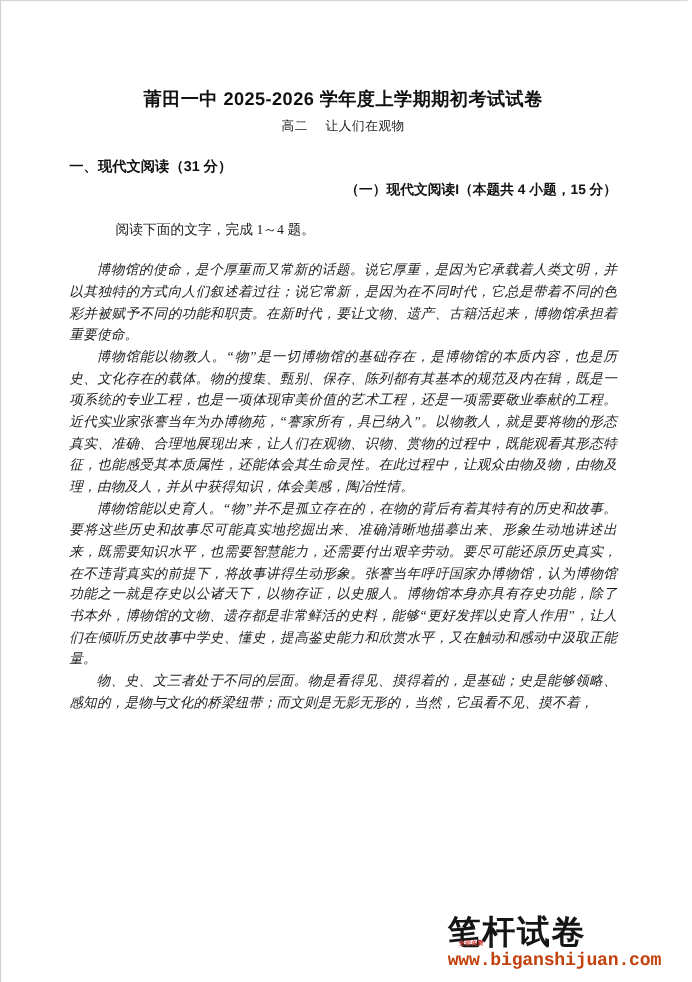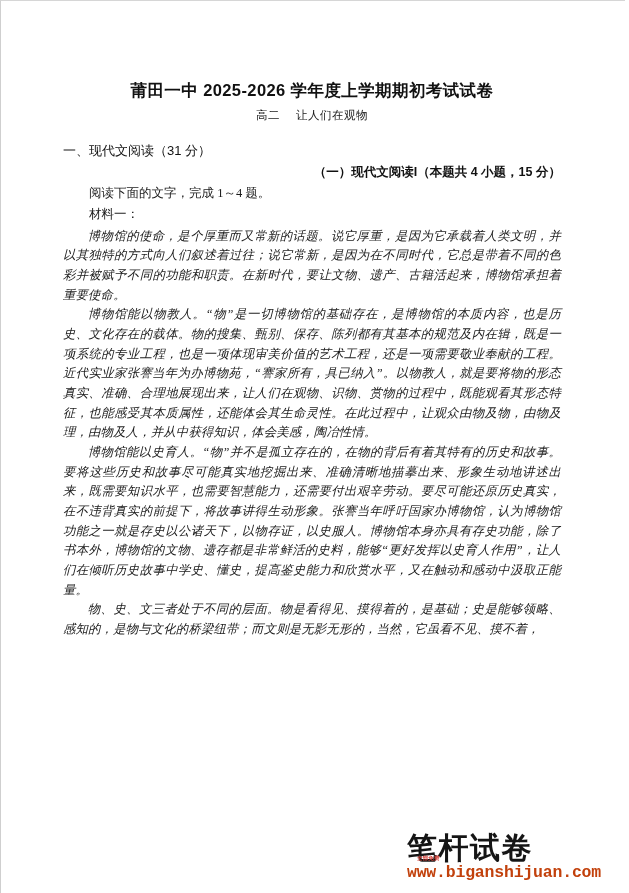--- a/index.html
+++ b/index.html
@@ -45,40 +45,40 @@
     line-height: 1.5;
     margin: 0 0 16px 0;
     color: #1a1a1a;
     letter-spacing: 0.5px;
   }
   .doc-subtitle .gap { display: inline-block; width: 16px; }
 
   
   .sec-h1 {
     font-family: "Liberation Sans", "DejaVu Sans", sans-serif;
-    font-weight: normal;
+    font-weight: bold;
     font-size: 13px;
     line-height: 1.62;
     margin: 7px 0 0 0;
     color: #111;
   }
   .sec-h2 {
     font-family: "Liberation Sans", "DejaVu Sans", sans-serif;
     font-weight: bold;
     font-size: 12.5px;
     line-height: 1.68;
     margin: 1px 0 0 0;
     padding-left: 23px;
     color: #111;
     text-align: right;
   }
   .sec-line {
     font-size: 12.5px;
     line-height: 1.7;
-    margin: 0;
+    margin: 16px;
     padding-left: 26px;
     color: #1a1a1a;
   }
   .sec-label {
     font-size: 12.5px;
     line-height: 1.7;
     margin: 0 0 1px 0;
     padding-left: 26px;
     color: #1a1a1a;
   }
@@ -147,21 +147,20 @@
     <div class="doc-subtitle">
       <span>高二</span><span class="gap"></span><span>让人们在观物</span>
     </div>
 
     <h2 class="sec-h1">一、现代文阅读（31 分）</h2>
 
     <h3 class="sec-h2">（一）现代文阅读I（本题共 4 小题，15 分）</h3>
 
     <p class="sec-line">阅读下面的文字，完成 1～4 题。</p>
 
-    <p class="sec-label">材料一：</p>
 
     <div class="passage">
       <p>博物馆的使命，是个厚重而又常新的话题。说它厚重，是因为它承载着人类文明，并以其独特的方式向人们叙述着过往；说它常新，是因为在不同时代，它总是带着不同的色彩并被赋予不同的功能和职责。在新时代，要让文物、遗产、古籍活起来，博物馆承担着重要使命。</p>
       <p>博物馆能以物教人。“物”是一切博物馆的基础存在，是博物馆的本质内容，也是历史、文化存在的载体。物的搜集、甄别、保存、陈列都有其基本的规范及内在辑，既是一项系统的专业工程，也是一项体现审美价值的艺术工程，还是一项需要敬业奉献的工程。近代实业家张謇当年为办博物苑，“謇家所有，具已纳入”。以物教人，就是要将物的形态真实、准确、合理地展现出来，让人们在观物、识物、赏物的过程中，既能观看其形态特征，也能感受其本质属性，还能体会其生命灵性。在此过程中，让观众由物及物，由物及理，由物及人，并从中获得知识，体会美感，陶冶性情。</p>
       <p>博物馆能以史育人。“物”并不是孤立存在的，在物的背后有着其特有的历史和故事。要将这些历史和故事尽可能真实地挖掘出来、准确清晰地描摹出来、形象生动地讲述出来，既需要知识水平，也需要智慧能力，还需要付出艰辛劳动。要尽可能还原历史真实，在不违背真实的前提下，将故事讲得生动形象。张謇当年呼吁国家办博物馆，认为博物馆功能之一就是存史以公诸天下，以物存证，以史服人。博物馆本身亦具有存史功能，除了书本外，博物馆的文物、遗存都是非常鲜活的史料，能够“更好发挥以史育人作用”，让人们在倾听历史故事中学史、懂史，提高鉴史能力和欣赏水平，又在触动和感动中汲取正能量。</p>
       <p>物、史、文三者处于不同的层面。物是看得见、摸得着的，是基础；史是能够领略、感知的，是物与文化的桥梁纽带；而文则是无影无形的，当然，它虽看不见、摸不着，</p>
     </div>
 
   </div>
 

